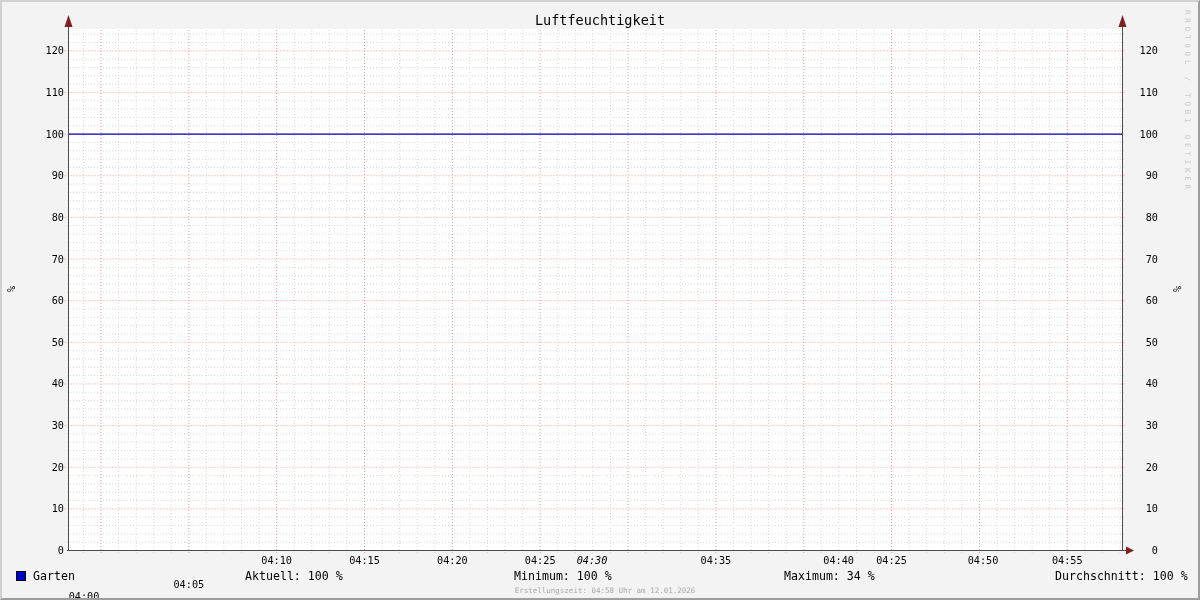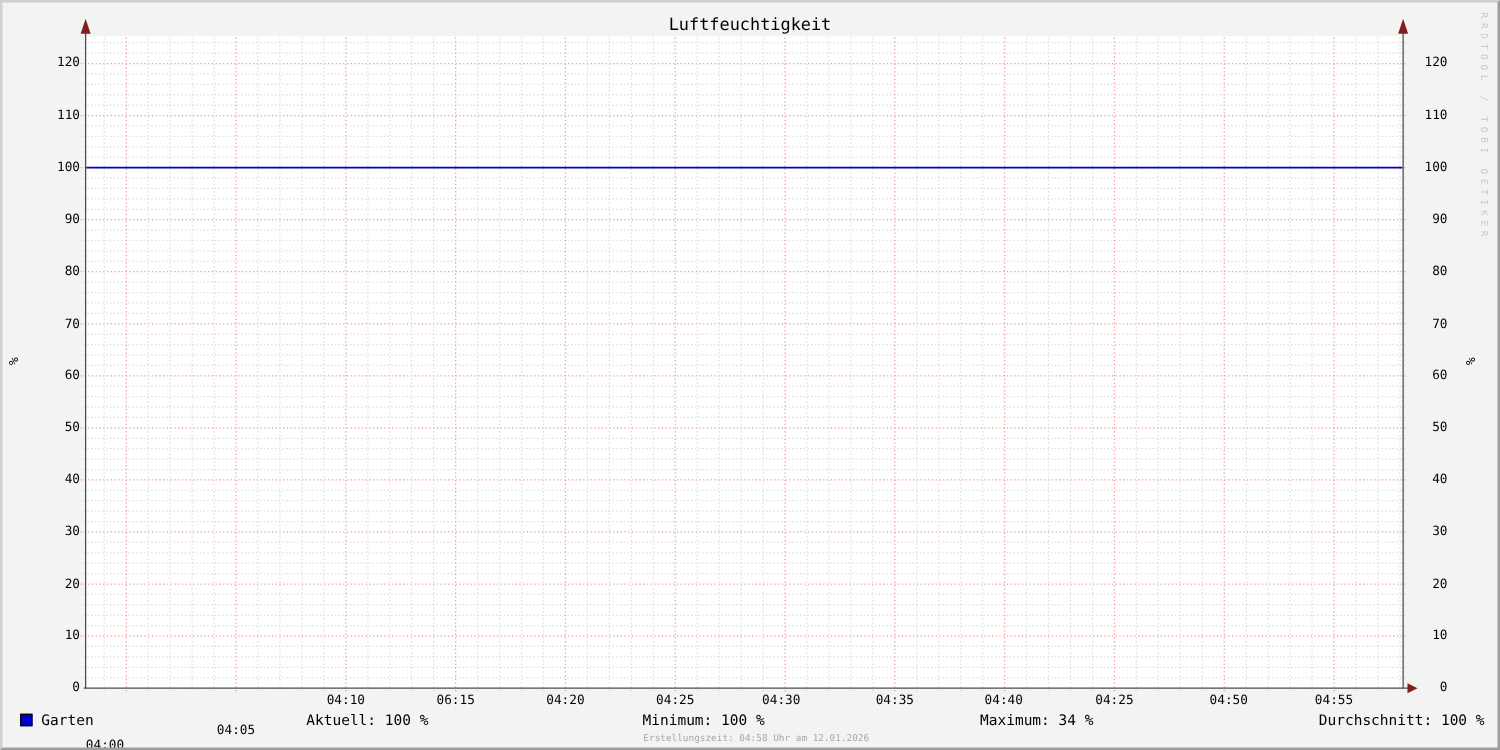--- a/index.html
+++ b/index.html
@@ -229,26 +229,26 @@
       <div class="tick ytick-right" style="top: 209.88px;">80</div>
       <div class="tick ytick-right" style="top: 168.24px;">90</div>
       <div class="tick ytick-right" style="top: 126.6px;">100</div>
       <div class="tick ytick-right" style="top: 84.96px;">110</div>
       <div class="tick ytick-right" style="top: 43.32px;">120</div>
     </div>
   <div id="xTicks">
       <div class="tick xtick" style="left: 52px; margin-top: 36px;">04:00</div>
       <div class="tick xtick" style="left: 156.84px; margin-top: 24px;">04:05</div>
       <div class="tick xtick" style="left: 244.68px;">04:10</div>
-      <div class="tick xtick" style="left: 332.52px;">06:15</div>
+      <div class="tick xtick" style="left: 332.52px;">04:15</div>
       <div class="tick xtick" style="left: 420.36px;">04:20</div>
       <div class="tick xtick" style="left: 508.2px;">04:25</div>
-      <div class="tick xtick" style="left: 593px;">04:30</div>
+      <div class="tick xtick" style="left: 560px; font-style: italic;">04:30</div>
       <div class="tick xtick" style="left: 683.88px;">04:35</div>
-      <div class="tick xtick" style="left: 771px;">04:40</div>
+      <div class="tick xtick" style="left: 792px; text-align: right;">04:40</div>
       <div class="tick xtick" style="left: 859.56px;">04:25</div>
       <div class="tick xtick" style="left: 951px;">04:50</div>
       <div class="tick xtick" style="left: 1035.24px;">04:55</div>
     </div>
 
   <div class="unit-label unit-left">%</div>
   <div class="unit-label unit-right">%</div>
 
   <div class="watermark">RRDTOOL / TOBI OETIKER</div>
 

